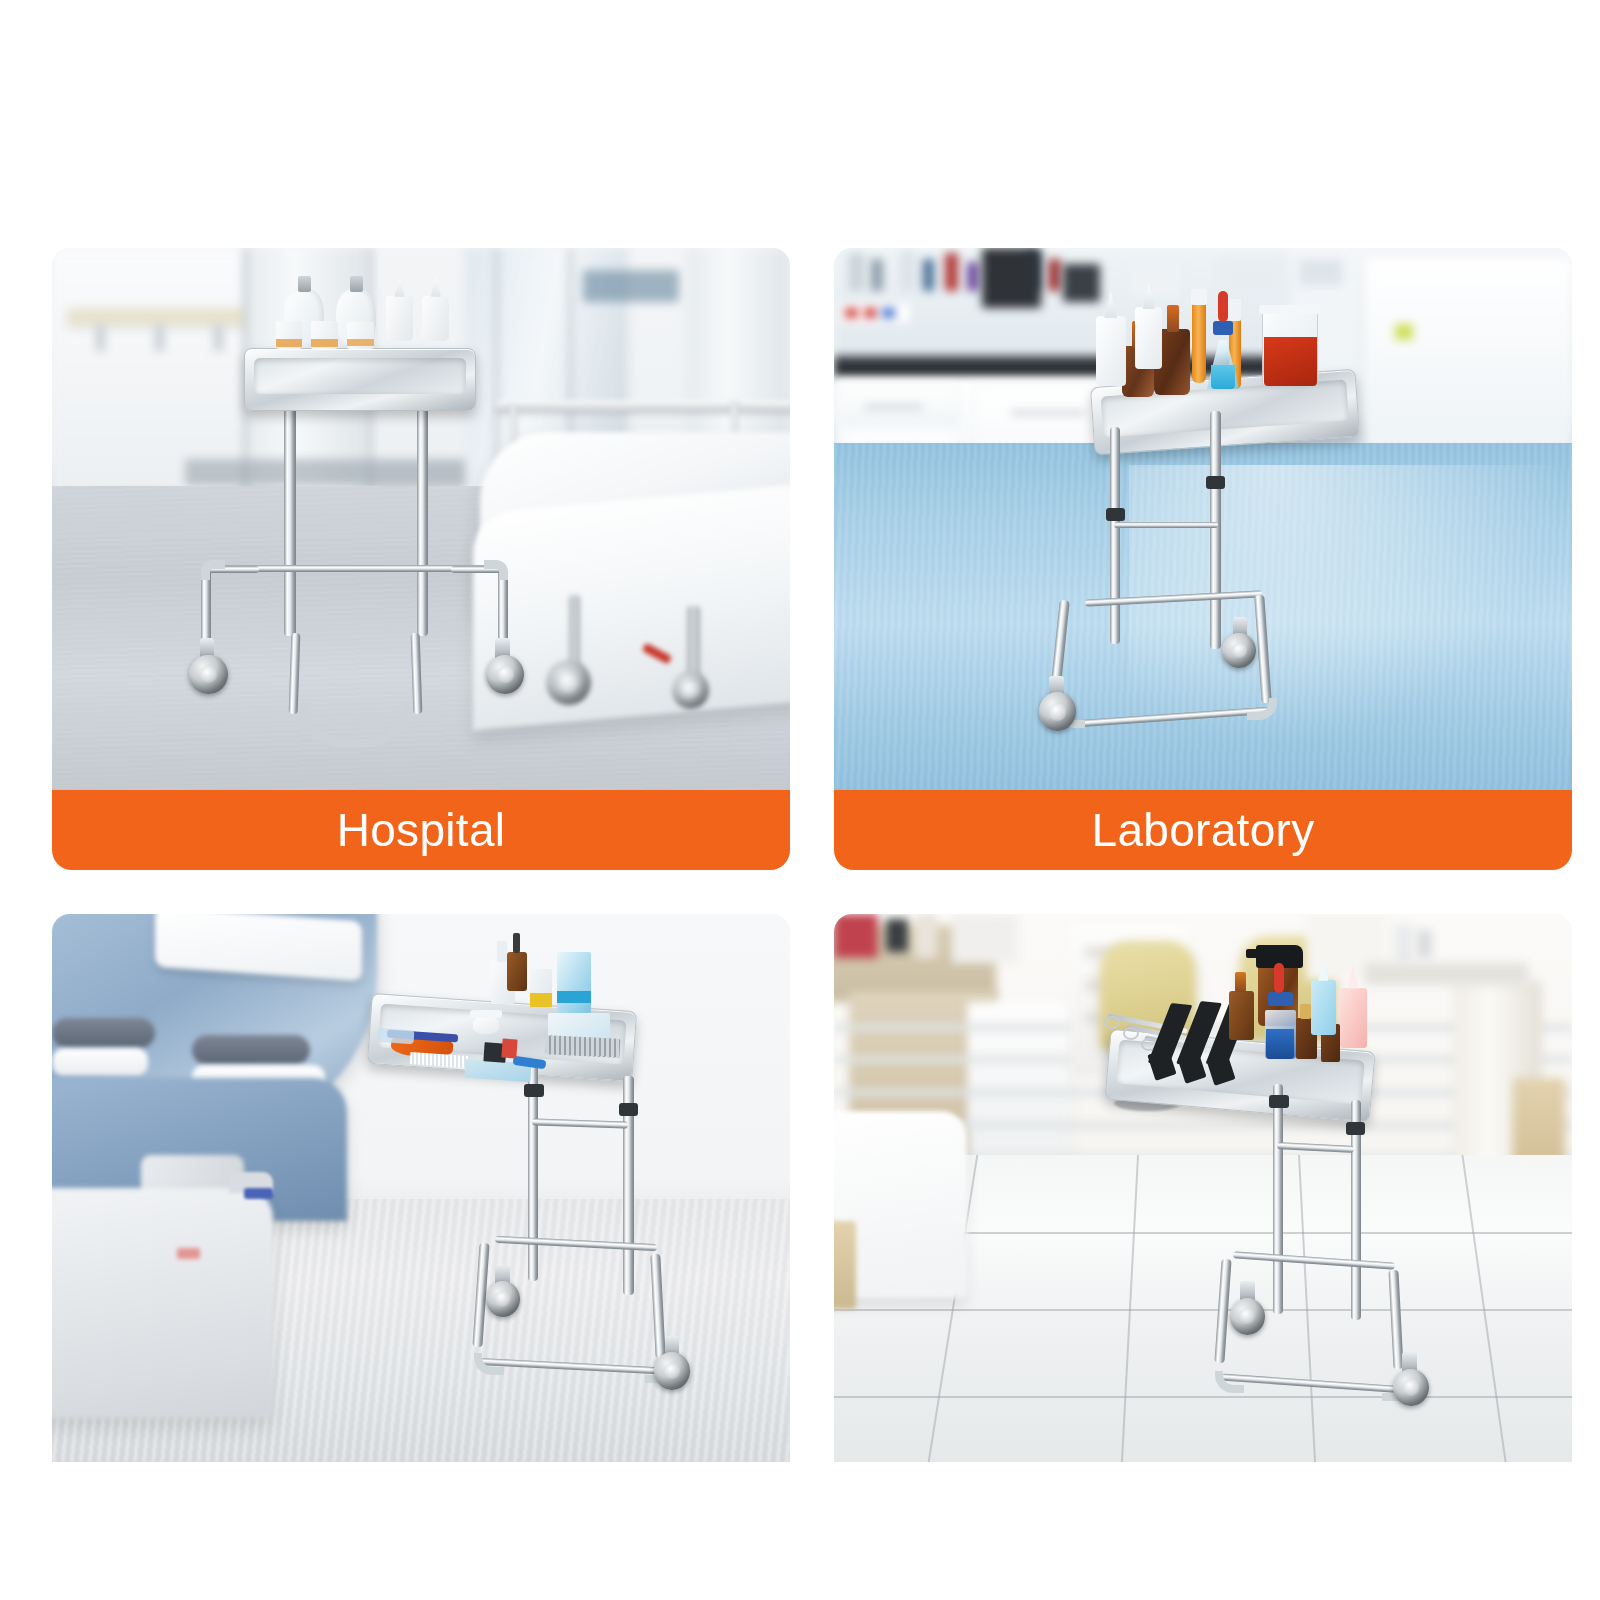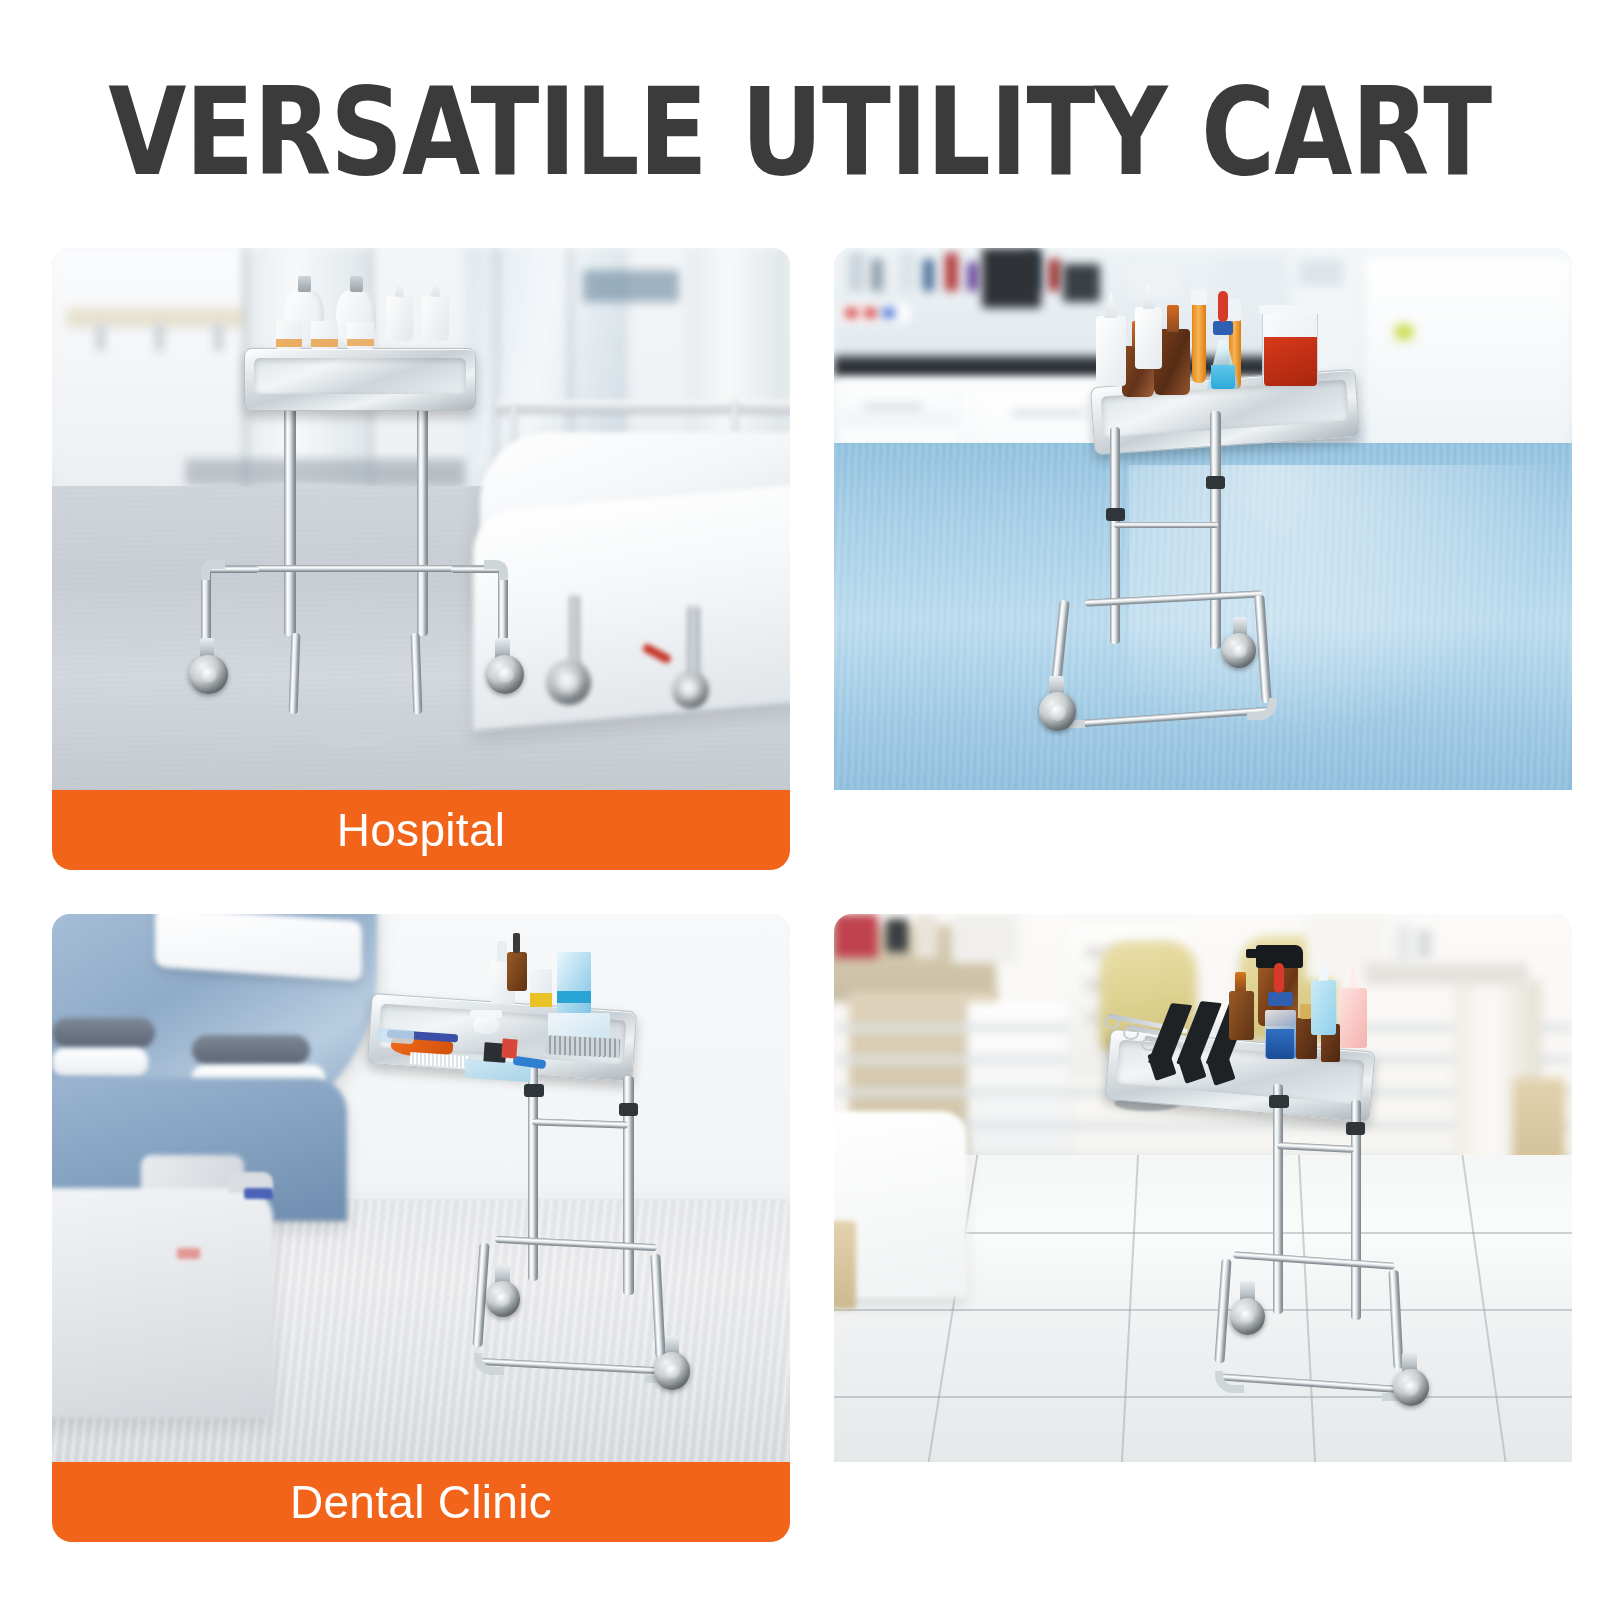--- a/index.html
+++ b/index.html
@@ -184,23 +184,20 @@
   .p4-pillar{ position:absolute; left:84%; top:12%; width:12%; height:46%;
     background:linear-gradient(90deg,#efece4,#fbfaf7 40%,#e4e0d6); border-radius:6px;}
   .p4-prodshelf{ position:absolute; background:#f4f2ee; border-radius:2px;}
   .p4-bottlesm{ position:absolute; border-radius:2px;}
 </style>
 </head>
 <body>
 
 <div class="page">
 
-  <div class="title-wrap">
-    <div class="title">VERSATILE UTILITY CART</div>
-  </div>
 
   <div class="grid">
 
     <div class="cell top">
       <div class="photo">
         <div class="scene">
           <div class="p1-bg"></div>
           <div class="p1-wallL blur2"></div>
           <div class="p1-rail blur2"></div>
           <div class="p1-railbr blur2" style="left:6%;"></div>
@@ -369,20 +366,23 @@
           <div style="position:absolute;left:53.4%;top:9.5%;width:1.8%;height:4%;background:#f0f3f5;border-radius:2px;"></div>
           <div style="position:absolute;left:50.5%;top:17%;width:4.4%;height:9%;background:linear-gradient(150deg,rgba(255,255,255,.9),rgba(120,200,235,.75));clip-path:polygon(38% 0,62% 0,100% 100%,0 100%);"></div>
           <div style="position:absolute;left:51.1%;top:21.6%;width:3.2%;height:4.4%;background:linear-gradient(180deg,#5fc7ea,#2ba9d9);border-radius:0 0 4px 4px;"></div>
           <div style="position:absolute;left:51.3%;top:13.4%;width:2.8%;height:2.6%;background:#2f5fb0;border-radius:3px;"></div>
           <div style="position:absolute;left:52%;top:8%;width:1.4%;height:5.6%;background:#d83a2a;border-radius:6px;"></div>
           <div style="position:absolute;left:58%;top:11.5%;width:7.6%;height:14%;background:linear-gradient(120deg,rgba(255,255,255,.82),rgba(224,232,237,.75));border-radius:2px 2px 4px 4px;border:1px solid rgba(190,200,208,.8);"></div>
           <div style="position:absolute;left:58.2%;top:16.5%;width:7.2%;height:9%;background:linear-gradient(160deg,#d8391a,#a8260f);border-radius:0 0 4px 4px;"></div>
           <div style="position:absolute;left:57.6%;top:10.6%;width:8.4%;height:1.6%;background:#f4f7f9;border-radius:3px;"></div>
         </div>
       </div>
+      <div class="label-bar">
+        <span>Laboratory</span>
+      </div>
     </div>
 
     <div class="cell bot">
       <div class="photo">
         <div class="scene">
           <div class="p3-bg"></div>
           <div class="p3-floor"></div>
           <div class="p3-floorgrain"></div>
 
           <div class="p3-chairback blur1"></div>
@@ -438,23 +438,20 @@
           <div style="position:absolute;left:64.8%;top:14.5%;width:3%;height:2.4%;background:#e8c227;"></div>
           <div style="position:absolute;left:68.4%;top:7%;width:4.6%;height:11%;background:linear-gradient(120deg,#e9f6fb,#a8d8ee 60%,#7fc4e4);border-radius:2px;"></div>
           <div style="position:absolute;left:68.4%;top:14%;width:4.6%;height:2.2%;background:#2aa4d4;"></div>
           <div style="position:absolute;left:67.2%;top:18%;width:8.4%;height:4.6%;background:linear-gradient(150deg,#f0f6fa,#cfe5f0);border-radius:2px;"></div>
           <div style="position:absolute;left:67%;top:22.5%;width:10%;height:3.4%;background:repeating-linear-gradient(90deg,#cfd6da 0 3px,#9aa2a8 3px 5px);border-radius:2px;transform:rotate(3deg);"></div>
           <div style="position:absolute;left:56%;top:26.8%;width:9%;height:3.4%;background:linear-gradient(160deg,#cfe7f2,#a9d4e8);border-radius:2px;transform:rotate(4deg);"></div>
           <div style="position:absolute;left:62.5%;top:26.2%;width:4.5%;height:1.6%;background:#2f7fd1;border-radius:4px;transform:rotate(8deg);"></div>
           <div style="position:absolute;left:58.5%;top:23.5%;width:3%;height:3.4%;background:#2b2f33;border-radius:1px;transform:rotate(4deg);"></div>
           <div style="position:absolute;left:61%;top:22.8%;width:2%;height:3.4%;background:#d8483a;border-radius:1px;transform:rotate(4deg);"></div>
         </div>
-      </div>
-      <div class="label-bar">
-        <span>Dental Clinic</span>
       </div>
     </div>
 
     <div class="cell bot">
       <div class="photo">
         <div class="scene">
           <div class="p4-bg"></div>
           <div class="p4-counter blur2"></div>
           <div class="p4-cabinet blur2"></div>
           <div class="p4-prodshelf blur2" style="left:0%;top:0%;width:6%;height:8%;background:#c0424e;"></div>

